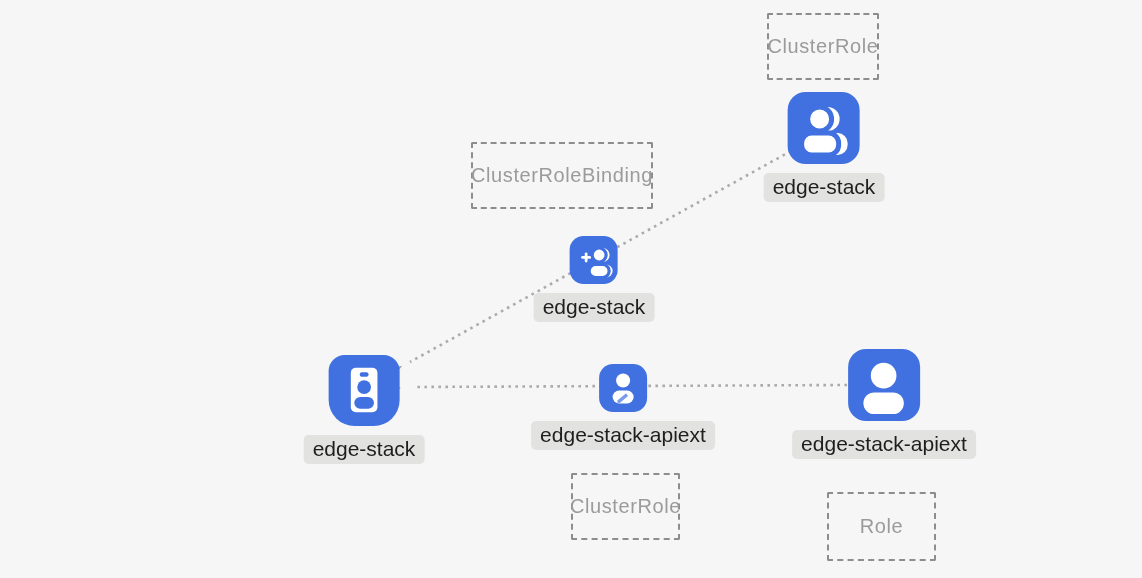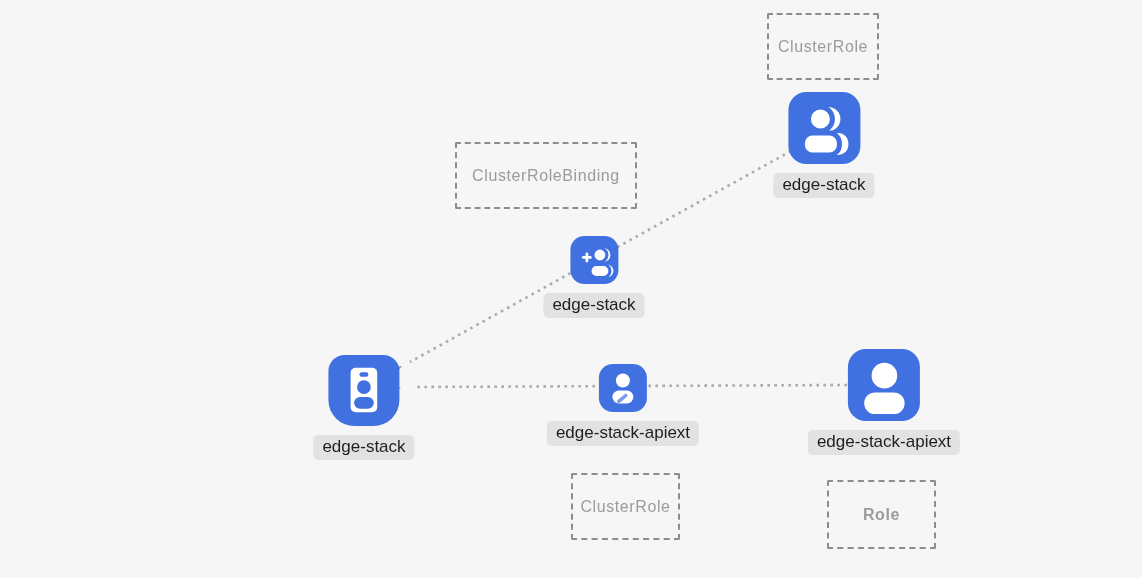--- a/index.html
+++ b/index.html
@@ -27,21 +27,21 @@
   
   .tbox {
     position: absolute;
     border: 2px dashed #8d8d8d;
     border-radius: 2px;
     display: flex;
     align-items: center;
     justify-content: center;
     box-sizing: border-box;
     color: #9b9b9b;
-    font-size: 16px;
+    font-size: 20px;
     letter-spacing: 0.6px;
   }
   
   .node {
     position: absolute;
     display: flex;
     flex-direction: column;
     align-items: center;
     transform: translateX(-50%);
   }
@@ -52,48 +52,48 @@
     justify-content: center;
     cursor: pointer;
   }
   .tile.big    { width: 72px; height: 72px; border-radius: 18px; }
   .tile.small  { width: 48px; height: 48px; border-radius: 14px; }
   .tile.badge  { width: 71px; height: 71px; border-radius: 16px 16px 26px 26px; }
   .nlabel {
     margin-top: 9px;
     background: #e2e3e1;
     color: #1e1e1e;
-    font-size: 17px;
+    font-size: 21px;
     padding: 2px 9px 3px;
     border-radius: 5px;
     white-space: nowrap;
   }
 </style>
 </head>
 <body>
 
 <div class="stage">
 
   <svg class="edges-svg" width="1142" height="578" viewBox="0 0 1142 578">
     <line x1="791" y1="151" x2="410" y2="362" stroke="#ababab" stroke-width="2.6" stroke-dasharray="2.6 4.4"></line>
     <line x1="847" y1="385" x2="413" y2="387" stroke="#ababab" stroke-width="2.6" stroke-dasharray="2.6 4.4"></line>
     <polygon points="0,0 20,-8.5 13,0 20,8.5" fill="#9a9a9a" transform="translate(402,366) rotate(151)"></polygon>
     <polygon points="0,0 20,-8.5 13,0 20,8.5" fill="#9a9a9a" transform="translate(401,388) rotate(180)"></polygon>
   </svg>
 
   <div class="tbox" style="left:767px; top:13px; width:112px; height:67px;">
     <span>ClusterRole</span>
   </div>
-  <div class="tbox" style="left:455px; top:142px; width:182px; height:67px;">
+  <div class="tbox" style="left:471px; top:142px; width:182px; height:67px;">
     <span>ClusterRoleBinding</span>
   </div>
   <div class="tbox" style="left:571px; top:473px; width:109px; height:67px;">
     <span>ClusterRole</span>
   </div>
-  <div class="tbox" style="left:827px; top:480px; width:109px; height:69px;font-weight:bold;">
+  <div class="tbox" style="left:827px; top:492px; width:109px; height:69px;">
     <span>Role</span>
   </div>
 
   <div class="node" style="left:824px; top:92px;">
     <div class="tile big">
       <svg width="72" height="72" viewBox="0 0 72 72">
         <circle cx="40" cy="27" r="12" fill="#ffffff"></circle>
         <rect x="22" y="41" width="38" height="22" rx="10" fill="#ffffff"></rect>
         <circle cx="32" cy="27" r="12" fill="#ffffff" stroke="#4170e0" stroke-width="5"></circle>
         <rect x="14" y="41" width="37" height="22" rx="10" fill="#ffffff" stroke="#4170e0" stroke-width="5"></rect>

